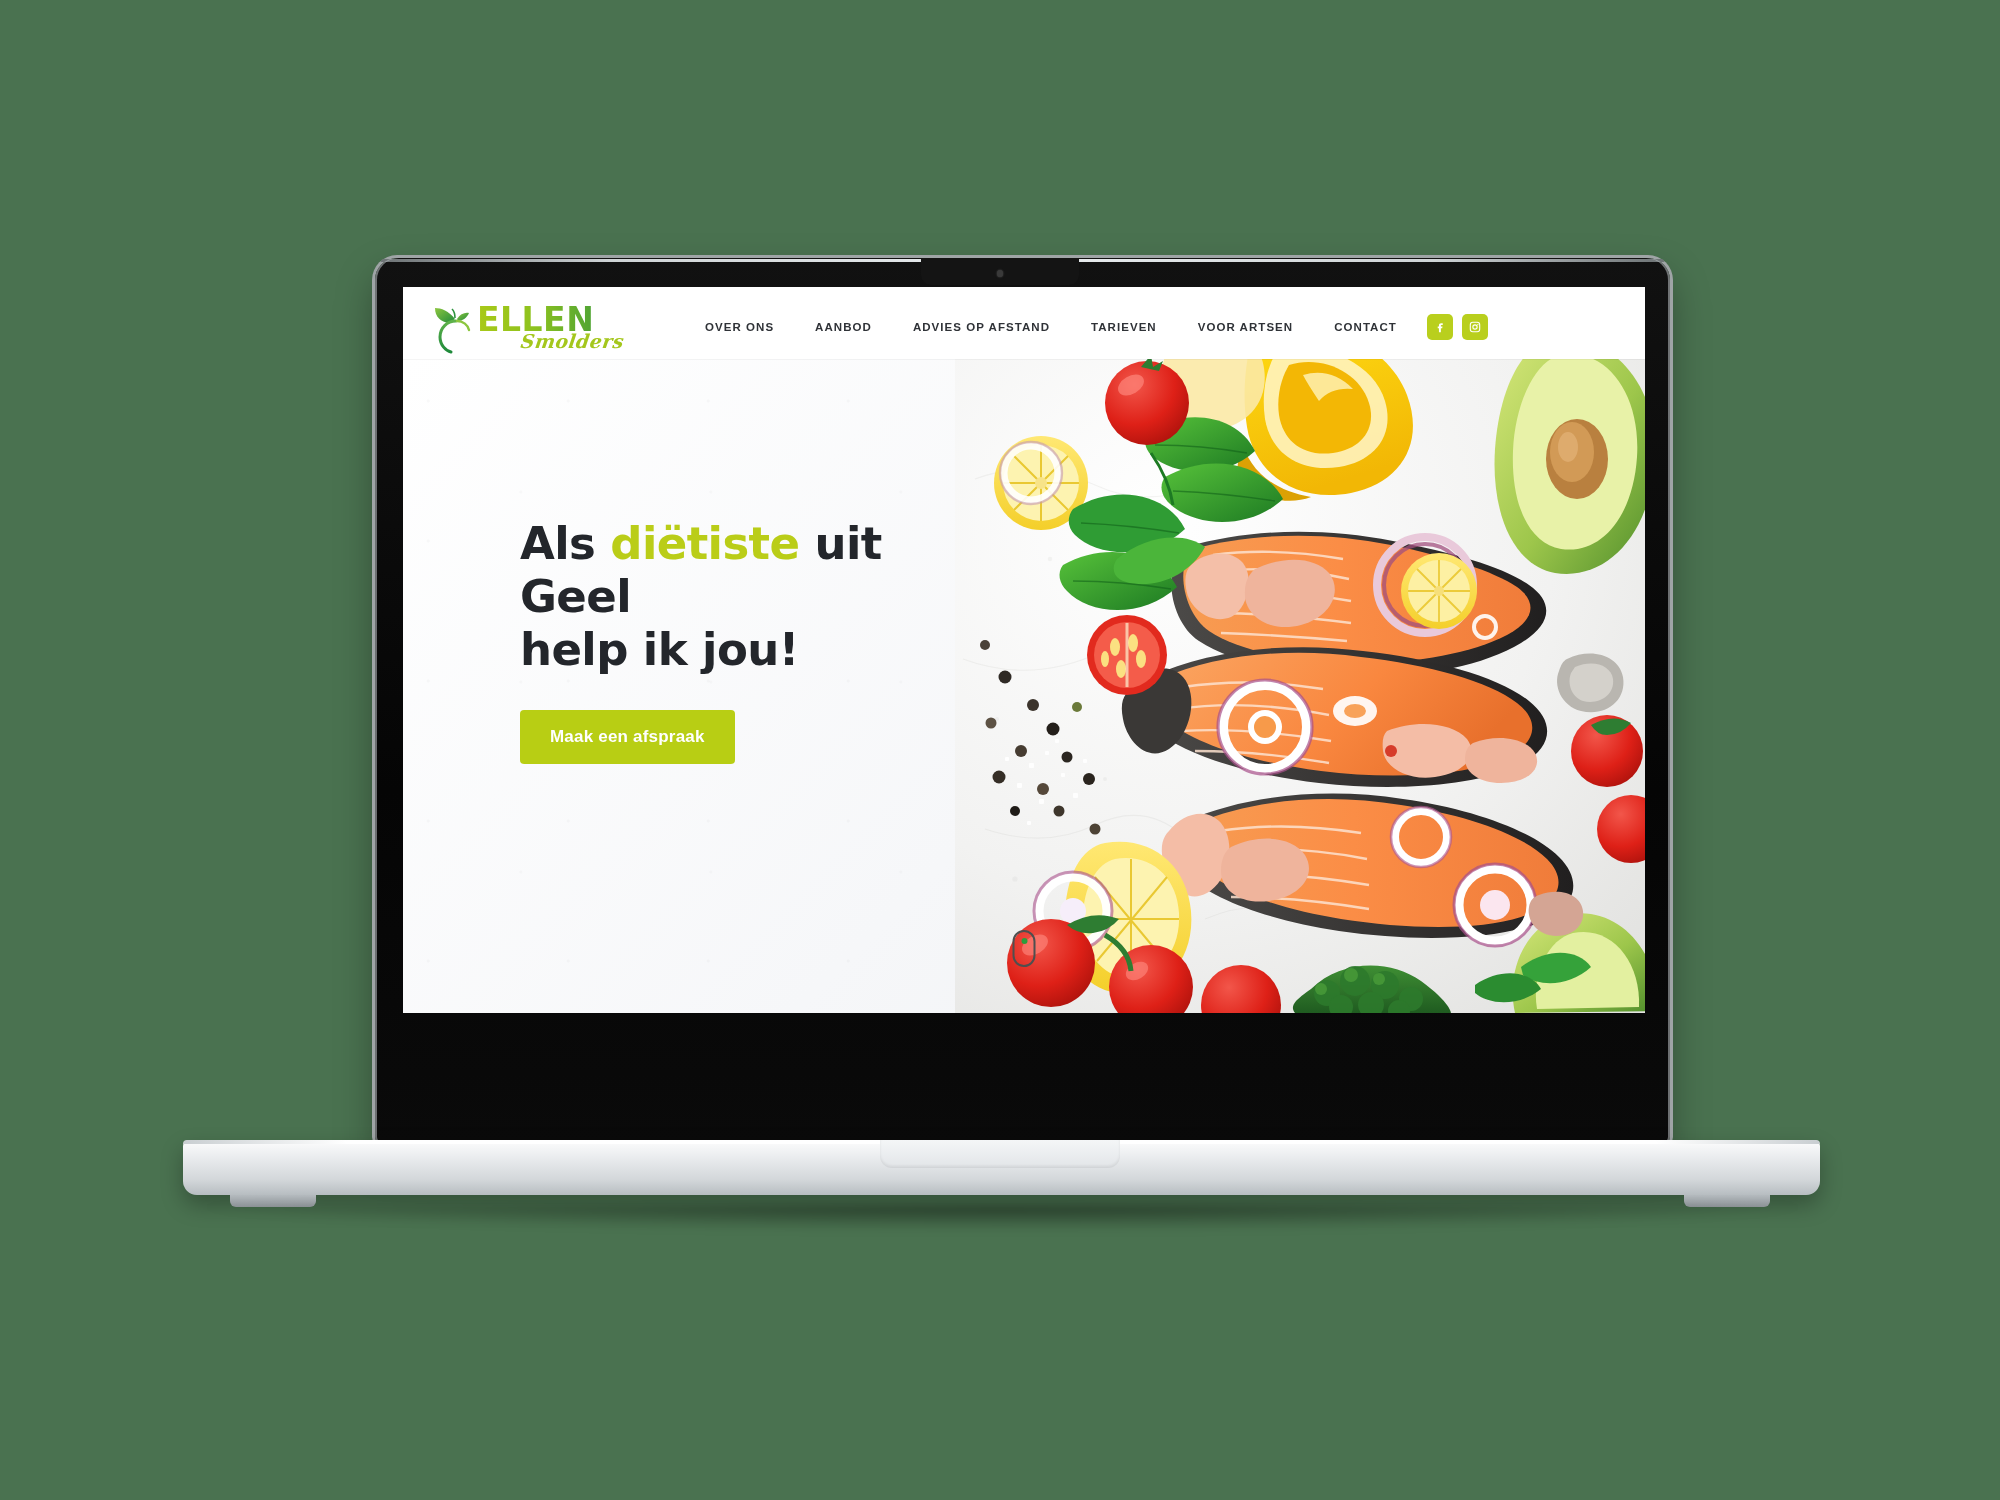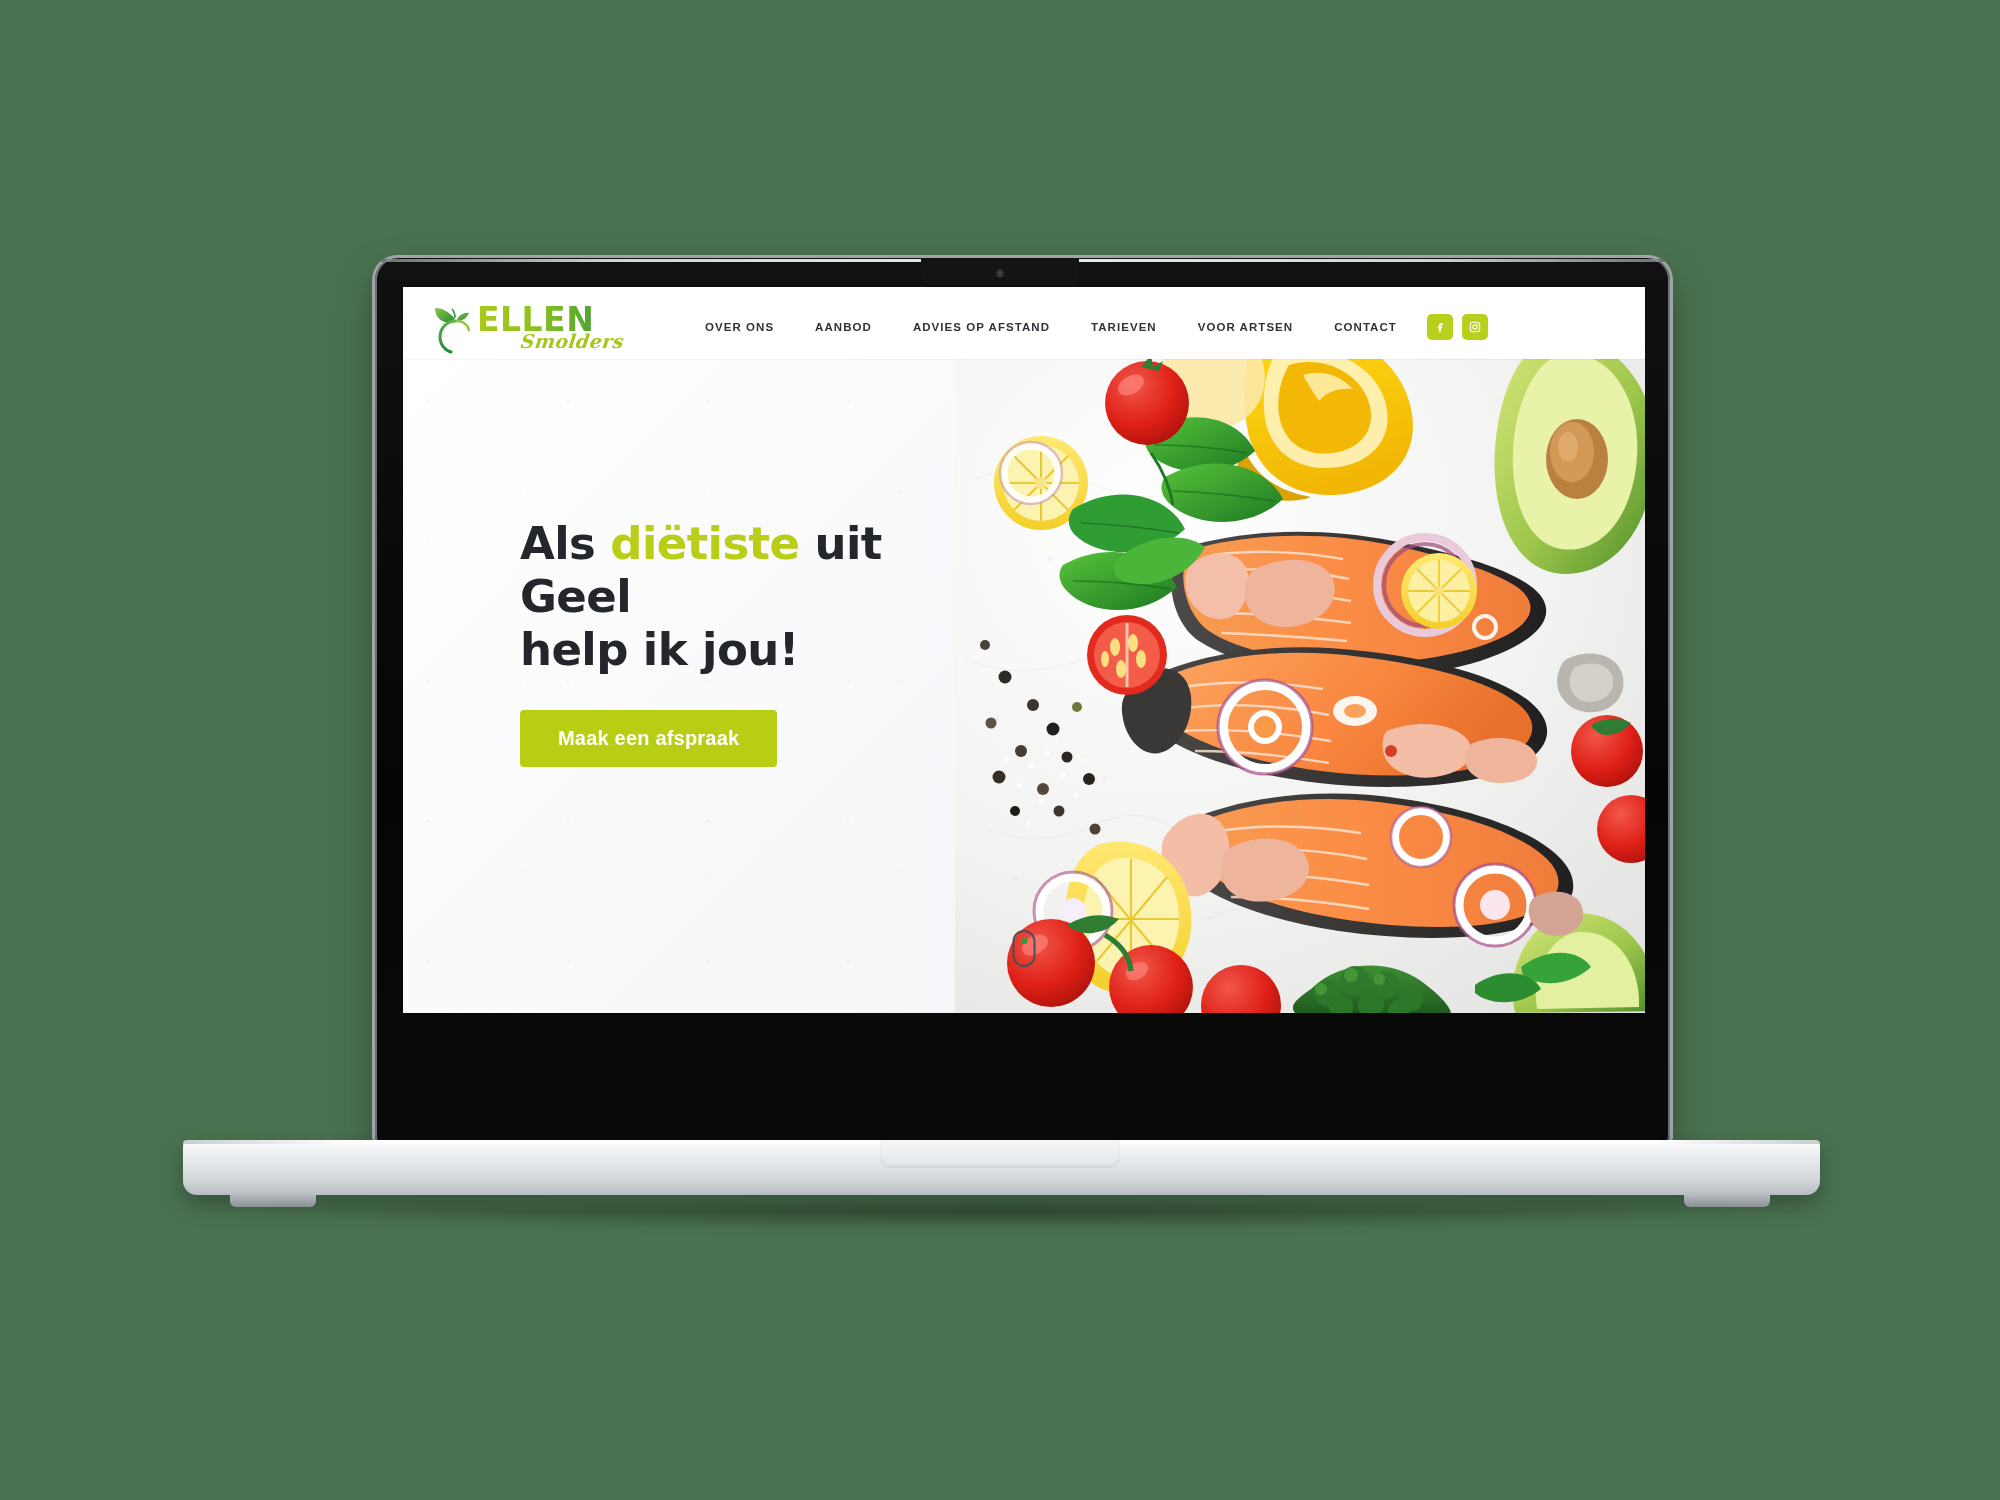--- a/index.html
+++ b/index.html
@@ -153,22 +153,22 @@
     color:#23262b; letter-spacing:-.6px;
   }
   #hero-title .accent{ color:#bacd18; }
   #hero-subtitle{
     margin-top:30px; font-size:16.5px; line-height:1.85;
     color:#646a73; font-weight:400; max-width:345px;
   }
   #hero-cta{
     display:inline-block; margin-top:34px;
     background:#b8ce14; color:#fff;
-    font-size:20px; font-weight:700; letter-spacing:.2px;
-    padding:17px 38px; border:none; border-radius:4px; cursor:pointer;
+    font-size:17px; font-weight:700; letter-spacing:.2px;
+    padding:17px 30px; border:none; border-radius:4px; cursor:pointer;
     font-family:"Liberation Sans", sans-serif;
   }
 
   
   #scroll-indicator{
     position:absolute; left:50%; transform:translateX(-50%);
     bottom:46px; width:23px; height:37px;
     border:2px solid #4f4f4f; border-radius:12px; z-index:2; cursor:pointer;
   }
   #scroll-indicator-dot{

